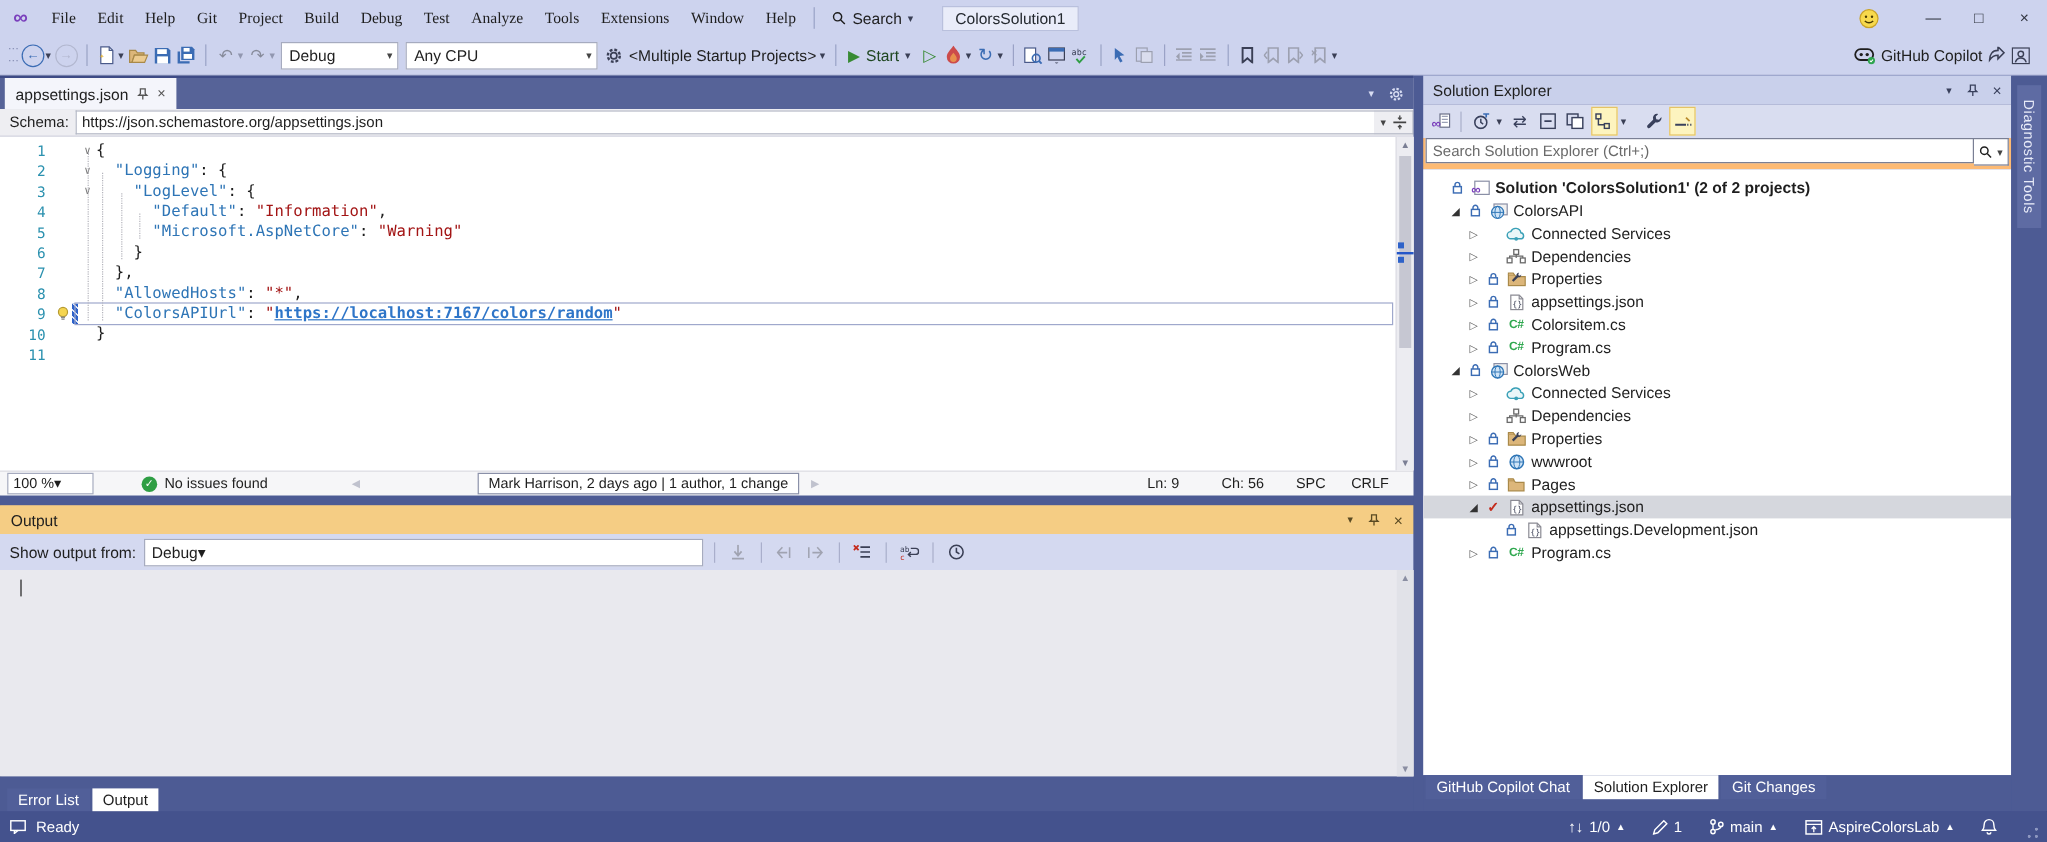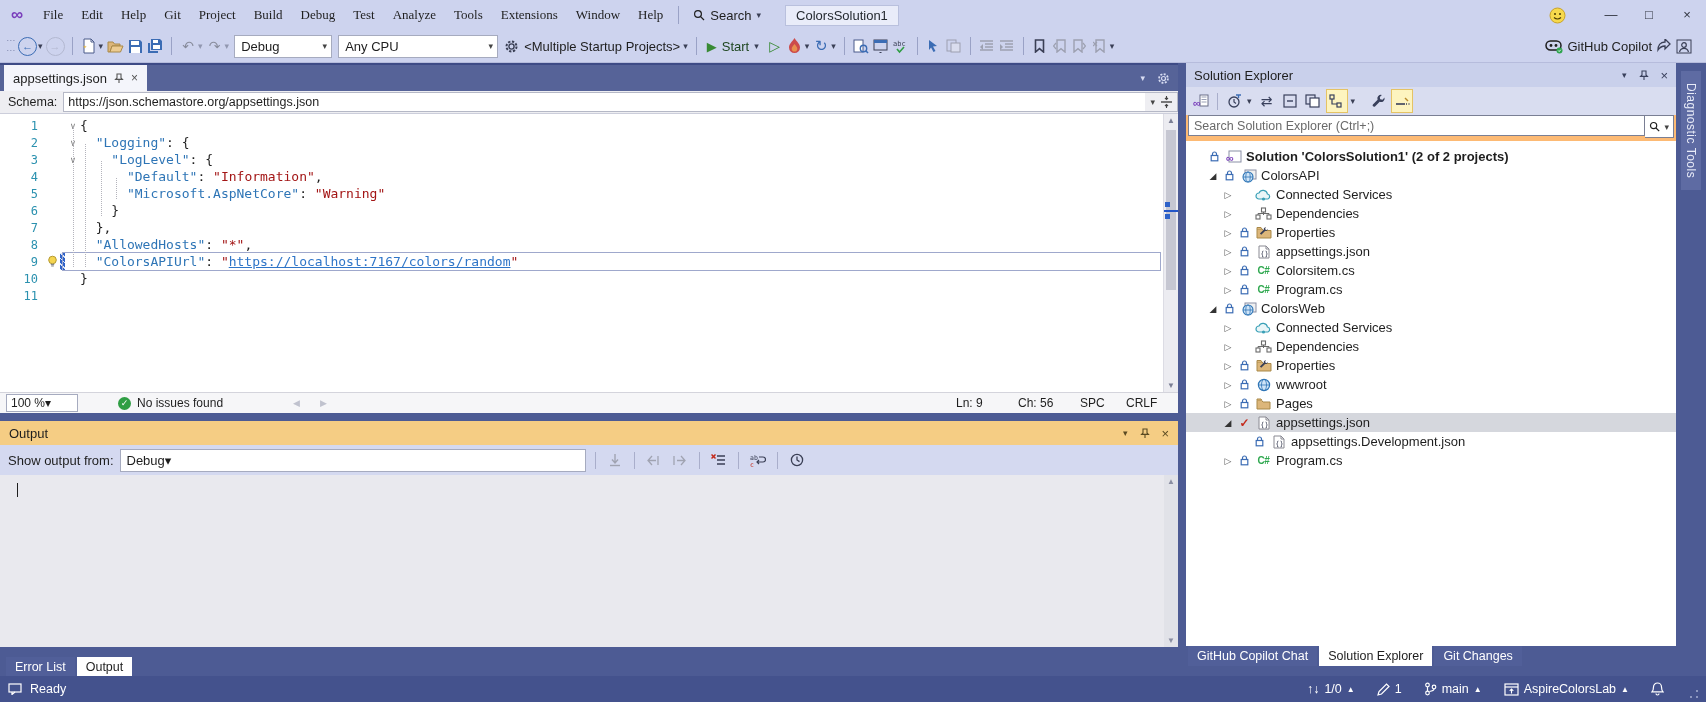--- a/index.html
+++ b/index.html
@@ -46,21 +46,21 @@
   .code-wrap{flex:1;position:relative;background:#fff;min-height:0;}
   .code-area{position:absolute;left:0;top:0;right:14px;bottom:0;overflow:hidden;font-family:"DejaVu Sans Mono",monospace;font-size:13px;padding-top:3px;}
   .code-line{display:flex;height:17px;align-items:center;white-space:pre;position:relative;}
   .code-line .ln{width:38px;text-align:right;padding-right:6px;color:#2b91af;font-size:12px;flex:0 0 auto;}
   .slot-bulb{width:16px;flex:0 0 auto;display:inline-flex;justify-content:center;}
   .slot-chg{width:5px;height:17px;flex:0 0 auto;margin-right:1px;}
   .slot-chg.changed{background:#2e62c9;background-image:repeating-linear-gradient(45deg,rgba(255,255,255,.85) 0 1px,transparent 1px 4px);}
   .slot-fold{width:14px;flex:0 0 auto;text-align:center;color:#767676;font-size:9px;}
   .code-text{flex:1;}
   .tok-p{color:#1e1e1e}.tok-k{color:#2e75b6}.tok-s{color:#a31515}
-  .tok-l{color:#2e75c8;text-decoration:underline;}
+  .tok-l{color:#2e75c8;text-decoration:underline;font-weight:bold;}
   .code-line.current::before{content:"";position:absolute;left:62px;right:3px;top:-1px;bottom:-1px;border:1px solid #9fa8cc;pointer-events:none;}
   .guide{position:absolute;width:0;border-left:1px dotted #b4b4bc;}
   .vscroll{position:absolute;right:0;top:0;bottom:0;width:14px;background:#ececf1;border-left:1px solid #dcdce4;}
   .vscroll .arr{position:absolute;left:0;right:0;text-align:center;font-size:8px;color:#7a7e94;}
   .vscroll .thumb{position:absolute;left:2px;right:2px;top:16px;height:160px;background:#c6c7d2;}
   .vscroll .cmark{position:absolute;left:0;right:0;top:96px;height:2px;background:#2456c8;}
   .vscroll .csq{position:absolute;left:1px;width:5px;height:5px;background:#2e62c9;}
   .editor-status{height:20px;background:#f6f6f8;border-top:1px solid #d4d4dc;display:flex;align-items:center;font-size:12px;padding:0 2px;flex:0 0 auto;}
   .zoom-combo{background:#fff;border:1px solid #a6abbf;height:16px;display:flex;align-items:center;padding:0 4px;width:62px;margin:0 4px;}
   .ok-dot{width:13px;height:13px;border-radius:50%;background:#2f9e44;color:#fff;font-size:9px;display:inline-flex;align-items:center;justify-content:center;margin:0 6px 0 36px;}
@@ -421,20 +421,21 @@
         </div>
 
         <div class="editor-status">
           <span class="zoom-combo">
               <span class="cval">100 %</span>
               <span class="cdd">▾</span>
             </span>
           <span class="ok-dot">✓</span>
           <span>No issues found</span>
           <span class="hs-arr" style="margin-left:70px">◀</span>
+          <span class="codelens">Mark Harrison, 2 days ago | 1 author, 1 change</span>
           <span class="hs-arr">▶</span>
           <span class="ed-right">
             <span>Ln: 9</span>
             <span>Ch: 56</span>
             <span style="width:46px">SPC</span>
             <span style="width:50px">CRLF</span>
           </span>
         </div>
       </div>
 

